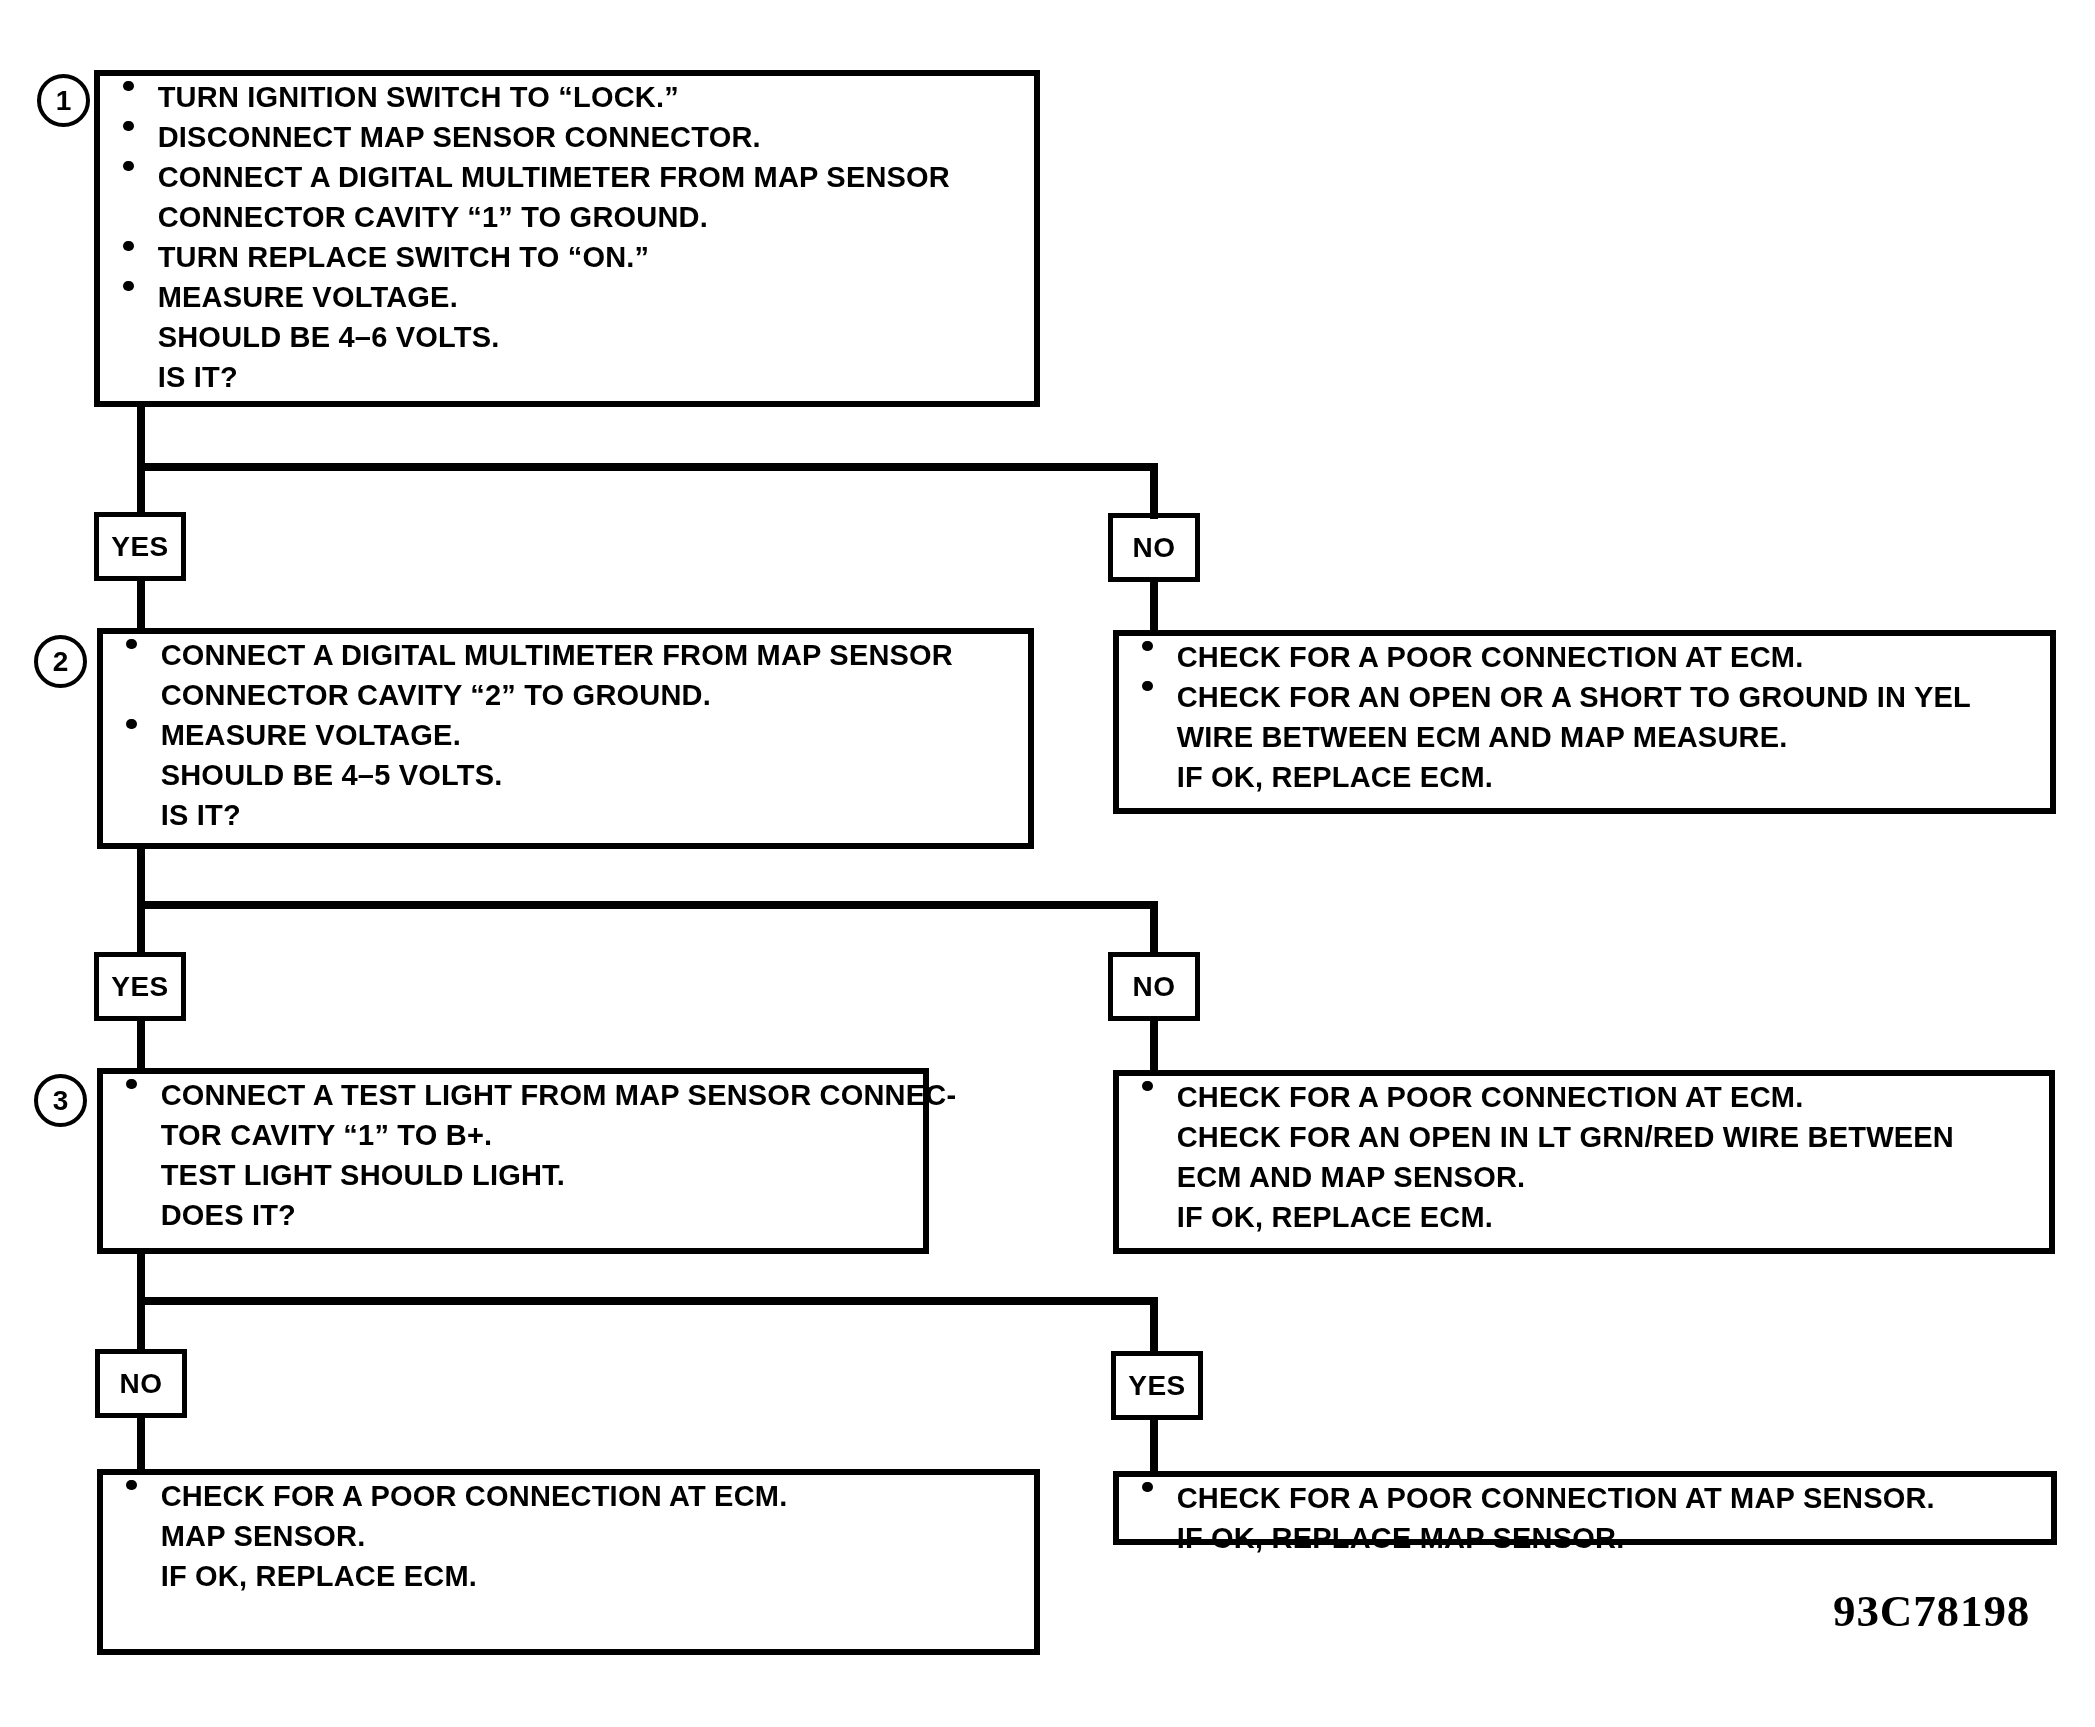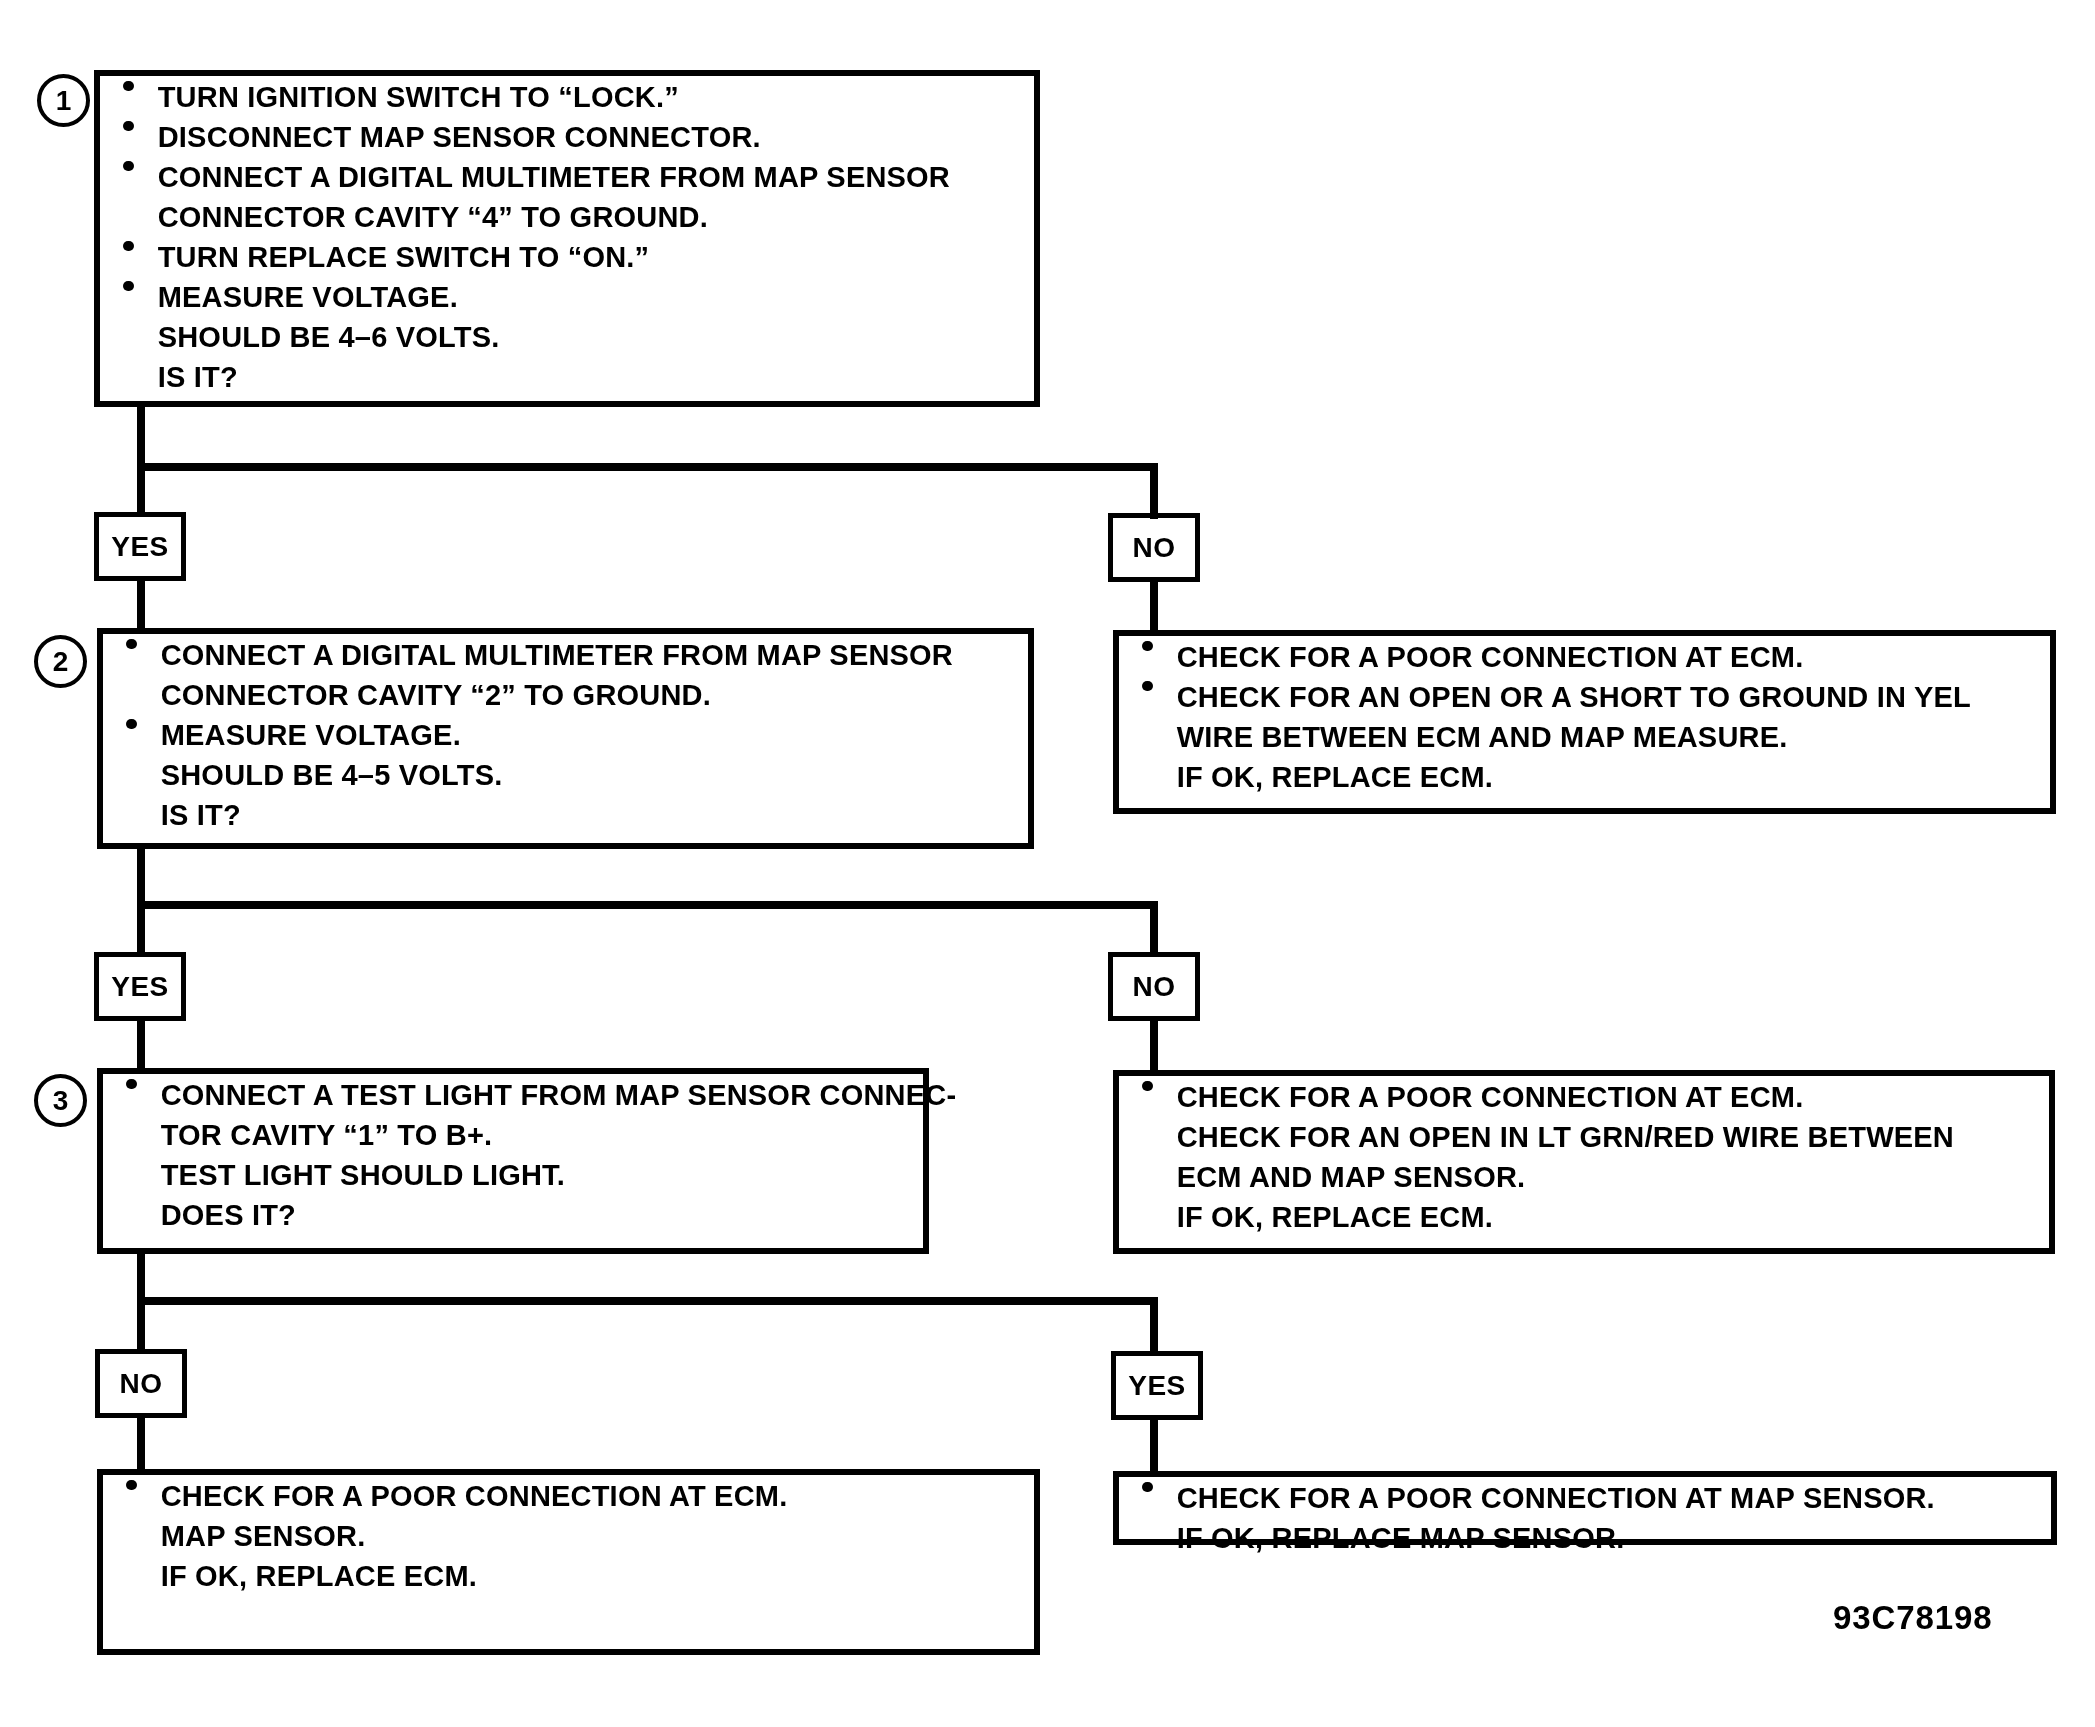--- a/index.html
+++ b/index.html
@@ -26,22 +26,22 @@
     font-size:28px;font-weight:bold;letter-spacing:0.5px;
   }
   .circle{
     position:absolute;width:53px;height:53px;border:4.7px solid #000;border-radius:50%;
     box-sizing:border-box;background:#fff;display:flex;align-items:center;justify-content:center;
     font-size:28px;font-weight:bold;
   }
   .vline{position:absolute;width:7.5px;background:#000;}
   .hline{position:absolute;height:8.4px;background:#000;}
   .fig-code{
-    position:absolute;font-family:Liberation Sans, sans-serif;font-weight:bold;
-    font-size:33px;letter-spacing:0.9px;margin-top:14px;
+    position:absolute;font-family:Liberation Serif, serif;font-weight:bold;
+    font-size:45px;letter-spacing:0.9px;
   }
 </style>
 </head>
 <body>
 
 <div class="canvas">
 
   <div class="circle" style="left:37px;top:74px;">1</div>
   <div class="circle" style="left:34px;top:635px;">2</div>
   <div class="circle" style="left:34px;top:1074px;">3</div>
@@ -54,21 +54,21 @@
       <div class="line">
         <span class="bullet"></span>
         <span class="line-text">DISCONNECT MAP SENSOR CONNECTOR.</span>
       </div>
       <div class="line">
         <span class="bullet"></span>
         <span class="line-text">CONNECT A DIGITAL MULTIMETER FROM MAP SENSOR</span>
       </div>
       <div class="line">
         <span class="bullet hidden"></span>
-        <span class="line-text">CONNECTOR CAVITY “4” TO GROUND.</span>
+        <span class="line-text">CONNECTOR CAVITY “1” TO GROUND.</span>
       </div>
       <div class="line">
         <span class="bullet"></span>
         <span class="line-text">TURN REPLACE SWITCH TO “ON.”</span>
       </div>
       <div class="line">
         <span class="bullet"></span>
         <span class="line-text">MEASURE VOLTAGE.</span>
       </div>
       <div class="line">

